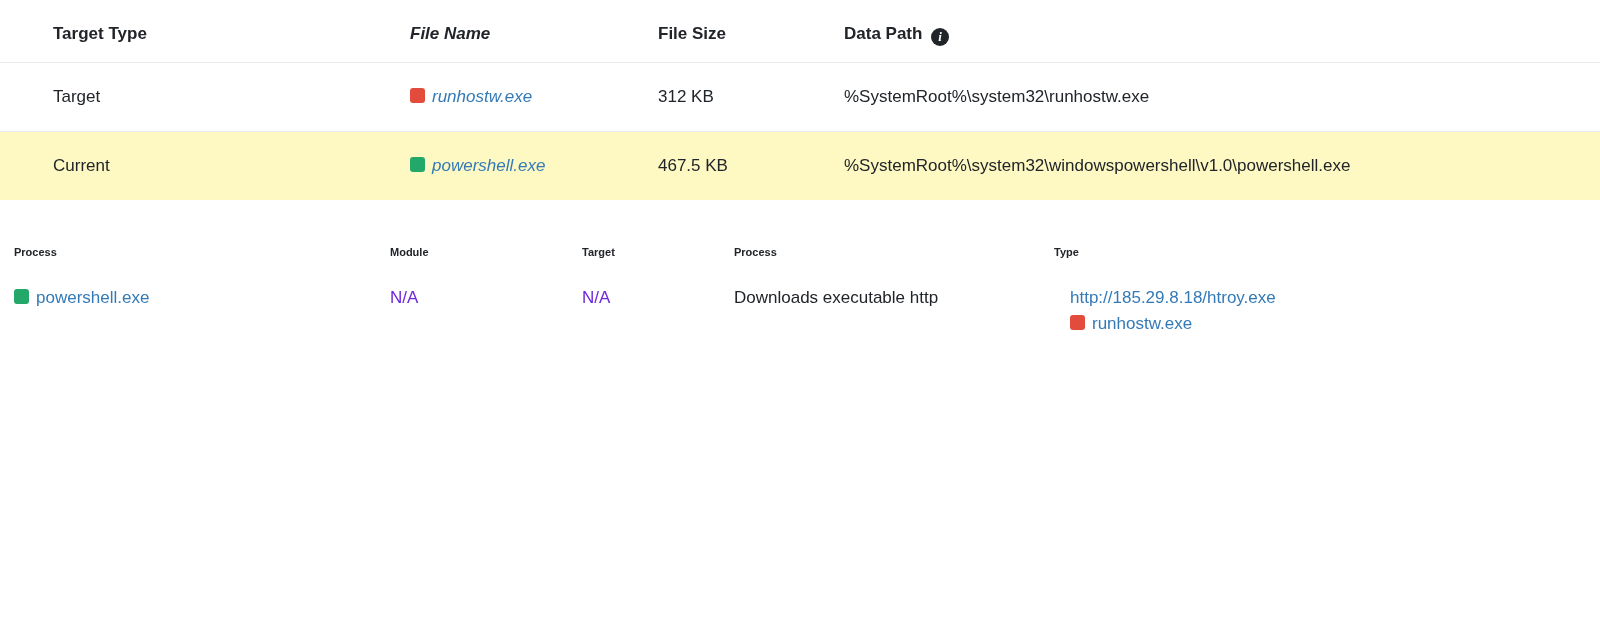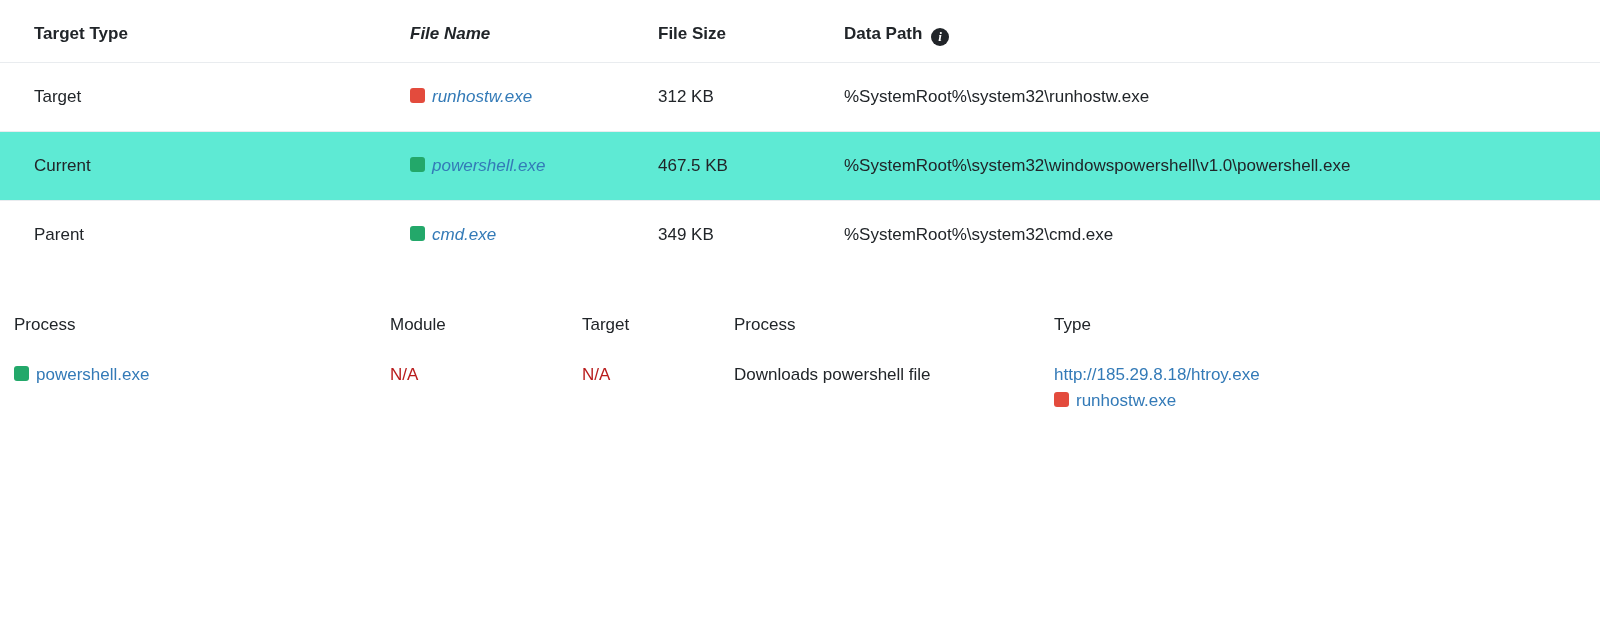--- a/index.html
+++ b/index.html
@@ -7,52 +7,52 @@
       font-family: 'Segoe UI', -apple-system, sans-serif;
       font-size: 17px;
       color: #212529;
       background: #fff;
     }
     .panel { padding: 8px 0 0 0; }
     .table { width: 100%; border-collapse: collapse; }
     .table1 th, .table1 td { text-align: left; padding: 24px 10px; vertical-align: top; }
     .table1 th { font-weight: 700; color: #212529; font-size: 17px; padding-top:16px; padding-bottom:16px;}
     .table1 tbody tr { border-top: 1px solid #e9ecef; }
-    .table1 tbody tr.alt { background: #5eead4; }
-    .table1 .col-type   { width: 400px; padding-left: 34px; }
+    .table1 tbody tr.alt { background: #fef9c3; }
+    .table1 .col-type   { width: 400px; padding-left: 53px; }
     .table1 .col-fname  { width: 248px; font-style: italic; }
     .table1 .col-fsize  { width: 186px; }
     .table1 .col-fpath  { }
     .spacer { height: 34px; }
     .table2 th, .table2 td { text-align: left; padding: 12px 8px; vertical-align: top; }
-    .table2 th { font-weight: 400; font-size: 17px; padding-bottom: 18px;}
+    .table2 th { font-weight: 700; font-size: 11px; padding-bottom: 18px;}
     .table2 .col-proc   { width: 382px; padding-left: 14px; }
     .table2 .col-mod    { width: 192px; }
     .table2 .col-tgt    { width: 152px; }
     .table2 .col-beh    { width: 320px; }
     .table2 .col-data   { }
     .link { color: #337ab7; }
-    .na { color: #b91c1c; margin-left: 24px; }
+    .na { color: #6d28d9; margin-left: 24px; }
     .sq {
       display: inline-block;
       width: 15px; height: 15px;
       border-radius: 3px;
       vertical-align: -1px;
       margin-right: 7px;
     }
     .sq-red   { background: #e34b3d; }
     .sq-green { background: #23a86a; }
     .info-icon {
       display: inline-flex; align-items:center; justify-content:center;
       width: 18px; height: 18px; border-radius: 50%;
       background: #212529; color:#fff; font-family: Georgia, serif;
       font-style: italic; font-weight: bold; font-size: 13px;
       vertical-align: -2px; margin-left: 4px;
     }
-    .data-line { margin-bottom: 6px; }
+    .data-line { margin-bottom: 6px; margin-left: 16px; }
   </style>
 </head>
 <body>
 
 <div class="panel">
   <table class="table table1">
     <thead>
       <tr>
         <th class="col-type">Target Type</th>
         <th class="col-fname">File Name</th>
@@ -69,26 +69,20 @@
           <td class="col-fname"><span class="sq sq-red"></span><span class="link">runhostw.exe</span></td>
           <td class="col-fsize">312 KB</td>
           <td class="col-fpath">%SystemRoot%\system32\runhostw.exe</td>
         </tr>
         <tr class="alt">
           <td class="col-type">Current</td>
           <td class="col-fname"><span class="sq sq-green"></span><span class="link">powershell.exe</span></td>
           <td class="col-fsize">467.5 KB</td>
           <td class="col-fpath">%SystemRoot%\system32\windowspowershell\v1.0\powershell.exe</td>
         </tr>
-        <tr>
-          <td class="col-type">Parent</td>
-          <td class="col-fname"><span class="sq sq-green"></span><span class="link">cmd.exe</span></td>
-          <td class="col-fsize">349 KB</td>
-          <td class="col-fpath">%SystemRoot%\system32\cmd.exe</td>
-        </tr>
       </tbody>
   </table>
 </div>
 
 <div class="spacer"></div>
 
 <table class="table table2">
   <thead>
     <tr>
       <th class="col-proc">Process</th>
@@ -96,20 +90,20 @@
       <th class="col-tgt">Target</th>
       <th class="col-beh">Process</th>
       <th class="col-data">Type</th>
     </tr>
   </thead>
   <tbody id="t2body">
       <tr>
         <td class="col-proc"><span class="sq sq-green"></span><span class="link">powershell.exe</span></td>
         <td class="col-mod na">N/A</td>
         <td class="col-tgt na">N/A</td>
-        <td class="col-beh">Downloads powershell file</td>
+        <td class="col-beh">Downloads executable http</td>
         <td class="col-data">
           <div class="data-line"><span class="link">http://185.29.8.18/htroy.exe</span></div>
           <div class="data-line"><span class="sq sq-red"></span><span class="link">runhostw.exe</span></div>
         </td>
       </tr>
     </tbody>
 </table>
 
 </body></html>

